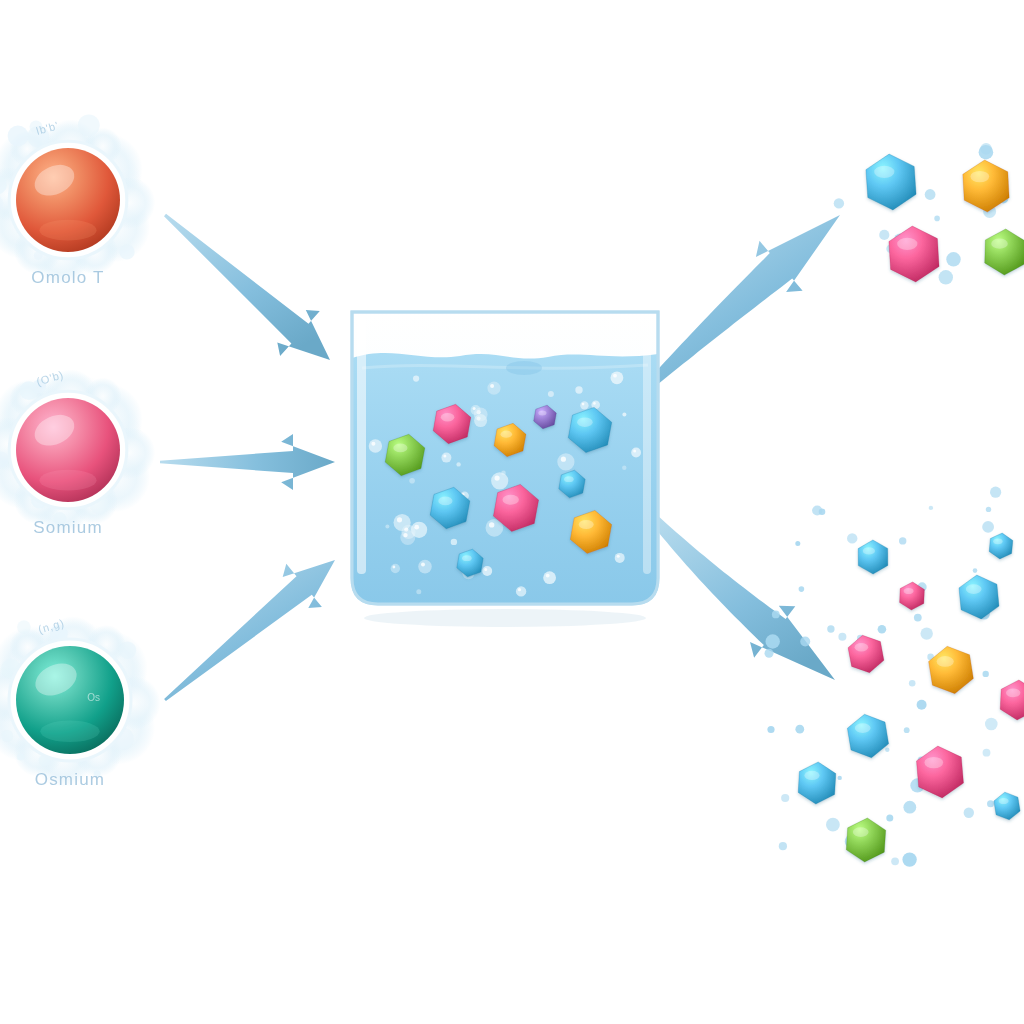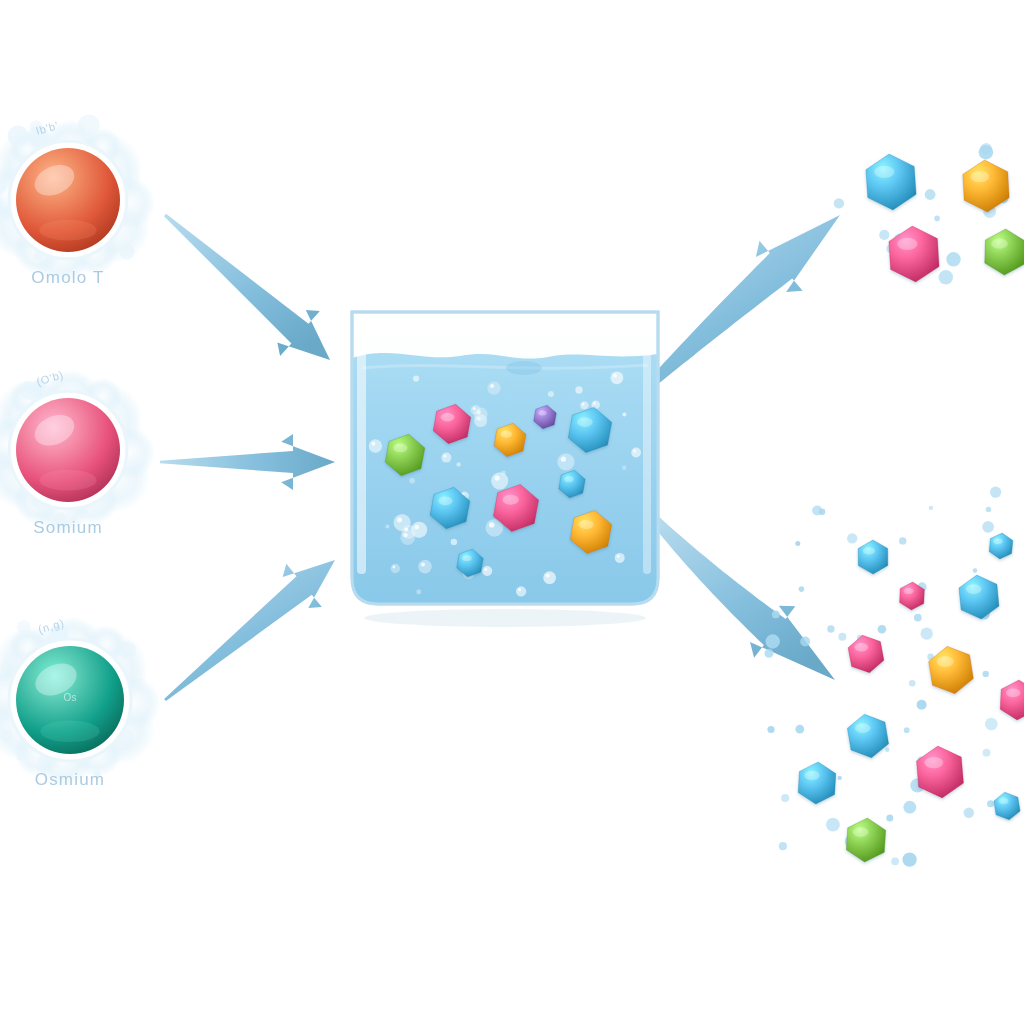--- a/index.html
+++ b/index.html
@@ -23,21 +23,21 @@
     letter-spacing:.8px;
     color:#a8cbe2;
     opacity:.8;
     white-space:nowrap;
   }
   .core-label{
     font-family:"Liberation Sans",sans-serif;
     font-size:10px;
     color:rgba(255,255,255,.55);
     white-space:nowrap;
-    text-align:center;
+    text-align:right;
   }
 </style>
 </head>
 <body>
 
 <div id="stage">
 
   <svg id="scene" width="1024" height="1024" viewBox="0 0 1024 1024">
     <defs>
       <linearGradient id="arrowGrad" x1="0" y1="0" x2="1" y2="0">

